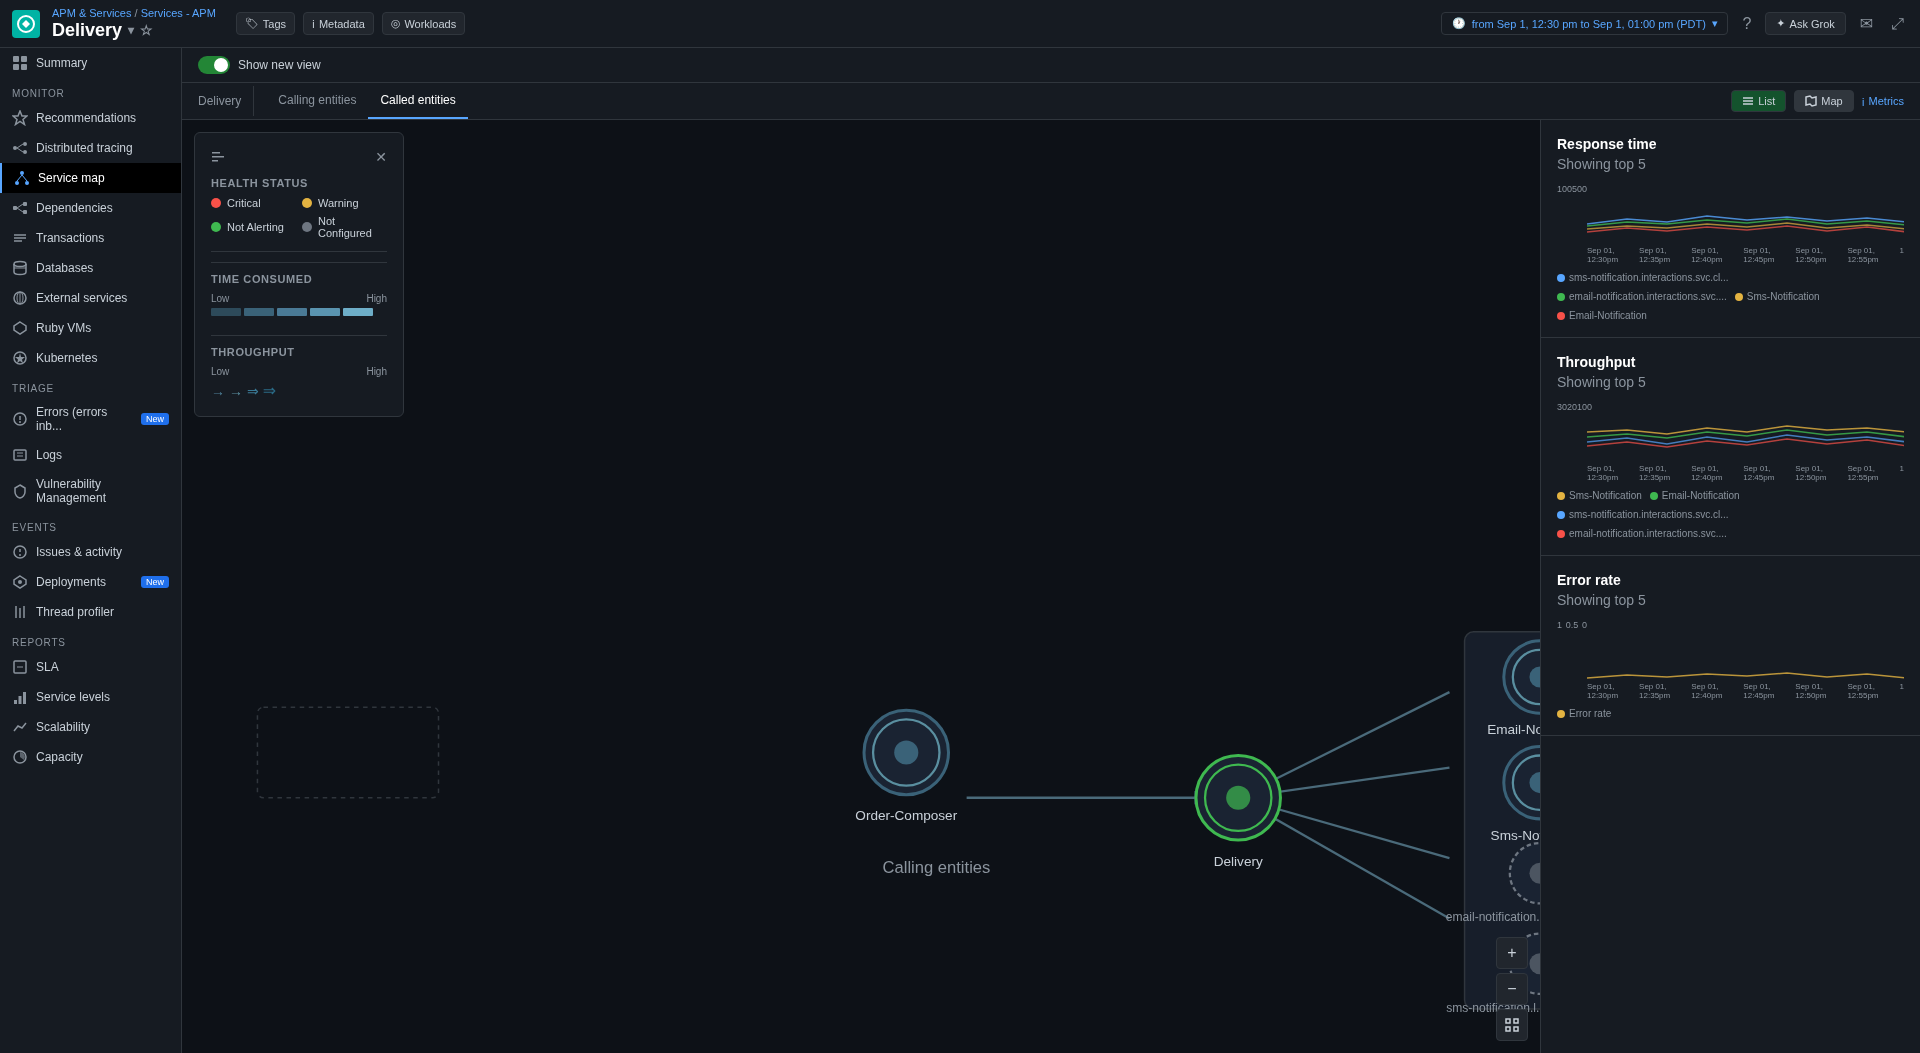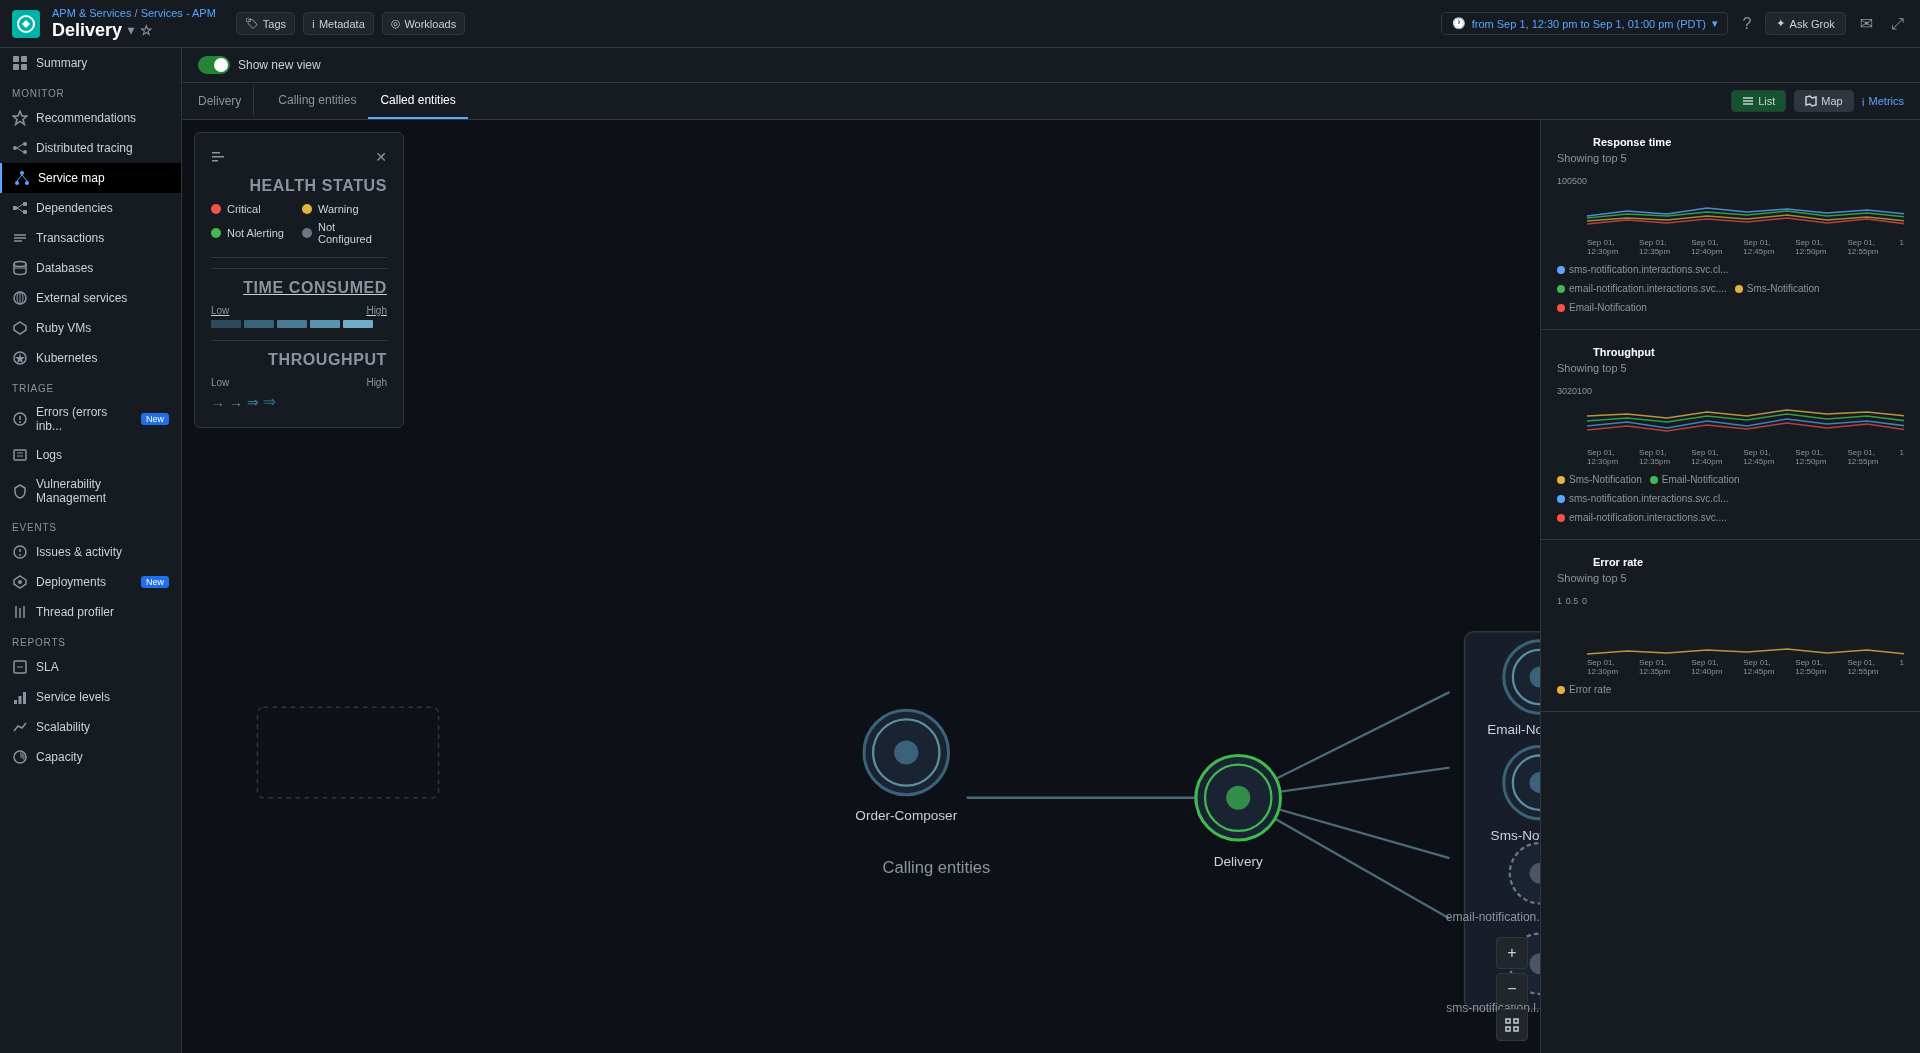--- a/index.html
+++ b/index.html
@@ -49,53 +49,53 @@
     .view-btn.active { background: #30363d; }
     .metrics-link { font-size: 11px; color: #58a6ff; display: flex; align-items: center; gap: 4px; cursor: pointer; }
 
     
     .map-panel { flex: 1; display: flex; overflow: hidden; position: relative; background: #0d1117; }
 
     
     .legend-popup { position: absolute; left: 12px; top: 12px; background: #161b22; border: 1px solid #30363d; border-radius: 6px; padding: 16px; width: 210px; z-index: 10; }
     .legend-popup-header { display: flex; justify-content: space-between; align-items: center; margin-bottom: 12px; }
     .legend-popup-close { background: transparent; border: none; color: #8b949e; cursor: pointer; font-size: 14px; }
-    .legend-section-title { font-size: 16px; color: #8b949e; margin-bottom: 8px; font-weight: 600; text-transform: uppercase; letter-spacing: 0.6px; text-align: right; }
+    .legend-section-title { font-size: 11px; color: #8b949e; margin-bottom: 8px; font-weight: 600; text-transform: uppercase; letter-spacing: 0.6px; }
     .health-grid { display: grid; grid-template-columns: 1fr 1fr; gap: 6px; margin-bottom: 12px; }
     .health-item { display: flex; align-items: center; gap: 6px; font-size: 11px; color: #c9d1d9; }
     .dot { width: 10px; height: 10px; border-radius: 50%; flex-shrink: 0; }
     .dot.critical { background: #f85149; }
     .dot.warning { background: #e3b341; }
     .dot.not-alerting { background: #3fb950; }
     .dot.not-configured { background: #6e7681; }
     .legend-divider { border: none; border-top: 1px solid #30363d; margin: 10px 0; }
     .entities-section { margin-bottom: 12px; }
     .entity-item { display: flex; align-items: center; gap: 6px; font-size: 11px; color: #c9d1d9; margin-bottom: 6px; }
     .entity-checkbox { width: 12px; height: 12px; background: #238636; border-radius: 2px; display: flex; align-items: center; justify-content: center; flex-shrink: 0; }
     .entity-checkbox::after { content: '✓'; font-size: 9px; color: #fff; }
-    .time-consumed { margin-bottom: 12px; text-decoration: underline; }
+    .time-consumed { margin-bottom: 19px; }
     .tc-label { display: flex; justify-content: space-between; font-size: 10px; color: #8b949e; margin-bottom: 4px; }
     .tc-bar { display: flex; gap: 3px; align-items: center; }
     .tc-seg { height: 8px; border-radius: 1px; }
     .throughput-legend { }
     .tp-label { display: flex; justify-content: space-between; font-size: 10px; color: #8b949e; margin-bottom: 4px; }
     .tp-arrows { display: flex; align-items: center; gap: 4px; }
     .tp-arrow { color: #4e8098; font-size: 14px; }
 
     
     .service-map { flex: 1; position: relative; overflow: hidden; }
     .map-controls { position: absolute; bottom: 12px; right: 12px; display: flex; flex-direction: column; gap: 4px; z-index: 5; }
     .map-ctrl-btn { width: 32px; height: 32px; background: #21262d; border: 1px solid #30363d; border-radius: 4px; color: #c9d1d9; font-size: 16px; display: flex; align-items: center; justify-content: center; cursor: pointer; }
     .map-svg { width: 100%; height: 100%; }
 
     
     .right-panel { width: 380px; background: #161b22; border-left: 1px solid #30363d; overflow-y: auto; flex-shrink: 0; }
     .chart-section { border-bottom: 1px solid #30363d; padding: 16px; }
-    .chart-title { font-size: 11px; font-weight: 600; color: #fff; margin-bottom: 4px; margin-left: 36px; }
-    .chart-subtitle { font-size: 11px; color: #8b949e; margin-bottom: 12px; }
+    .chart-title { font-size: 14px; font-weight: 600; color: #fff; margin-bottom: 4px; }
+    .chart-subtitle { font-size: 14px; color: #8b949e; margin-bottom: 12px; }
     .chart-area { height: 80px; position: relative; }
     .chart-yaxis { position: absolute; left: 0; top: 0; bottom: 20px; width: 30px; display: flex; flex-direction: row; justify-content: space-between; }
     .chart-ylabel { font-size: 9px; color: #8b949e; text-align: right; }
     .chart-xaxis { position: absolute; left: 30px; right: 0; bottom: 0; display: flex; justify-content: space-between; }
     .chart-xlabel { font-size: 9px; color: #8b949e; }
     .chart-legend { display: flex; flex-wrap: wrap; gap: 8px; margin-top: 8px; }
     .chart-legend-item { display: flex; align-items: center; gap: 4px; font-size: 10px; color: #8b949e; }
     .legend-dot { width: 8px; height: 8px; border-radius: 50%; flex-shrink: 0; }
 
     

